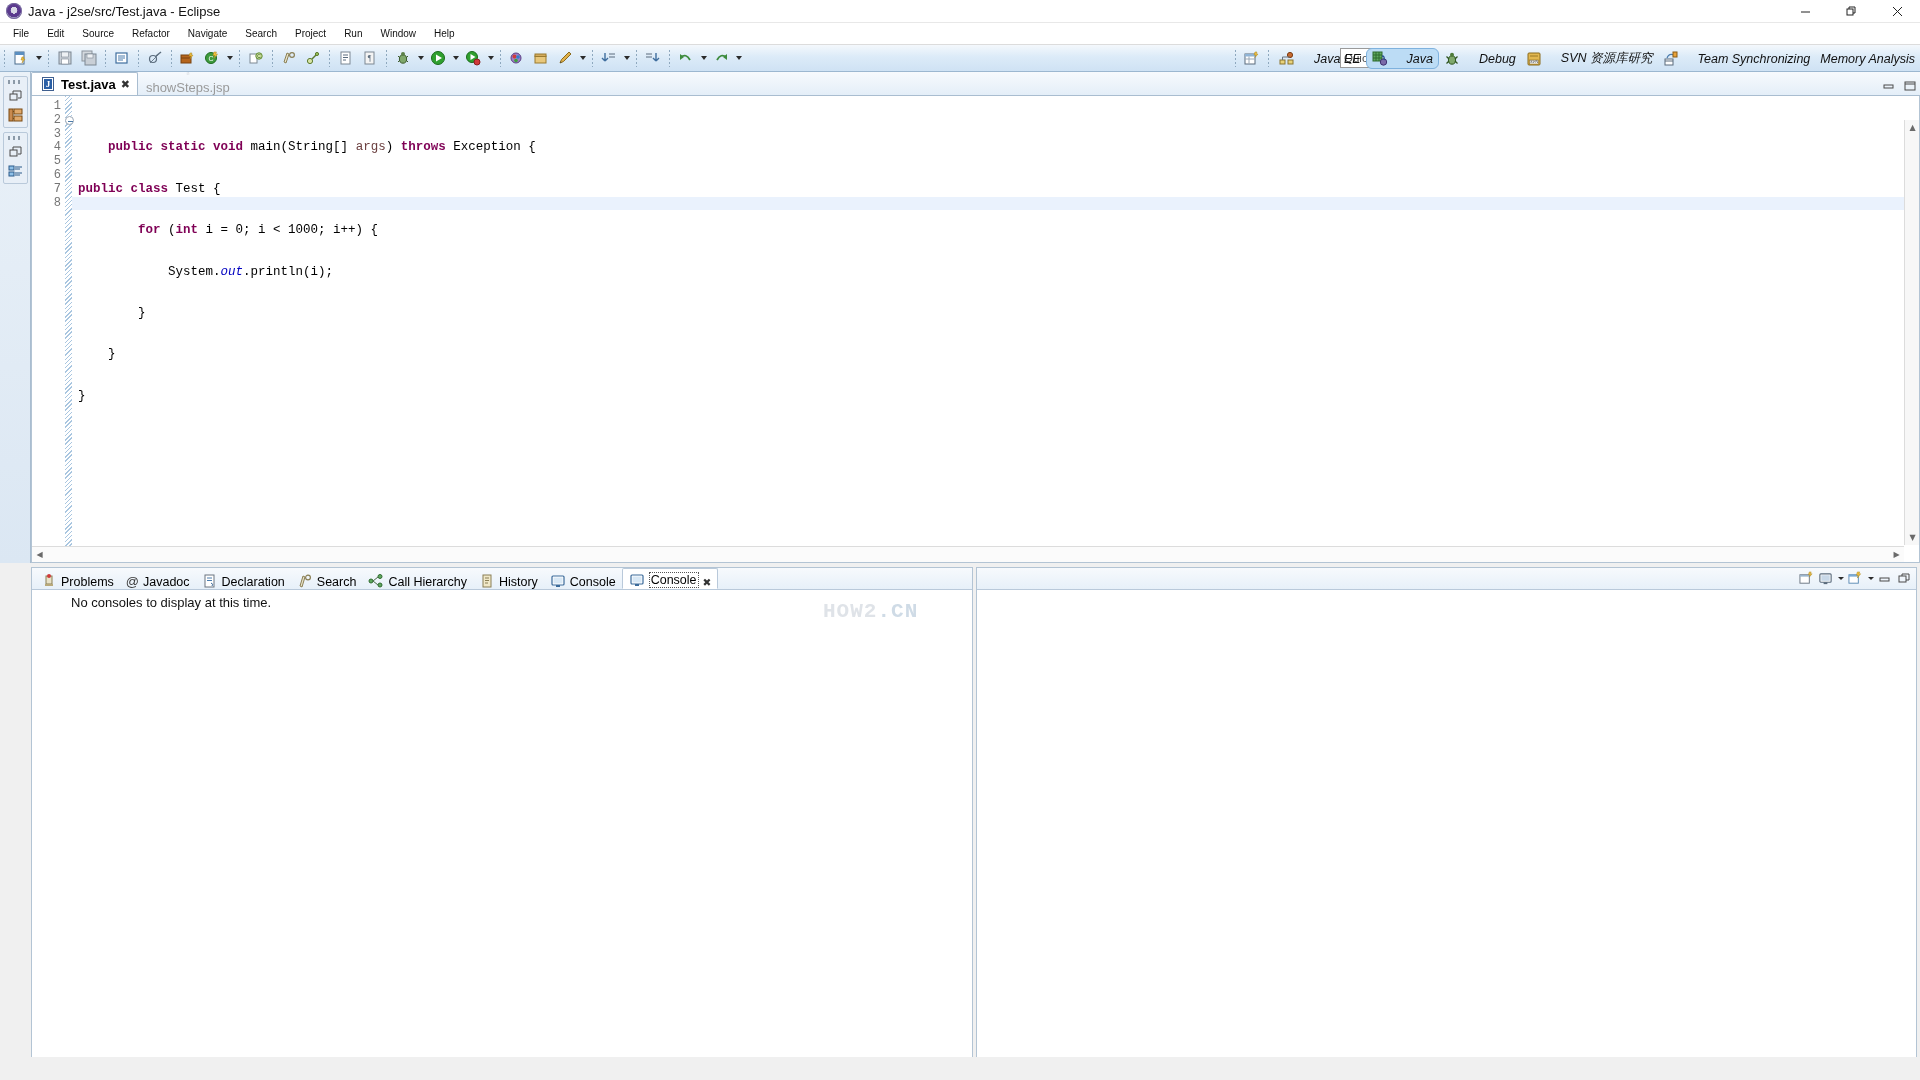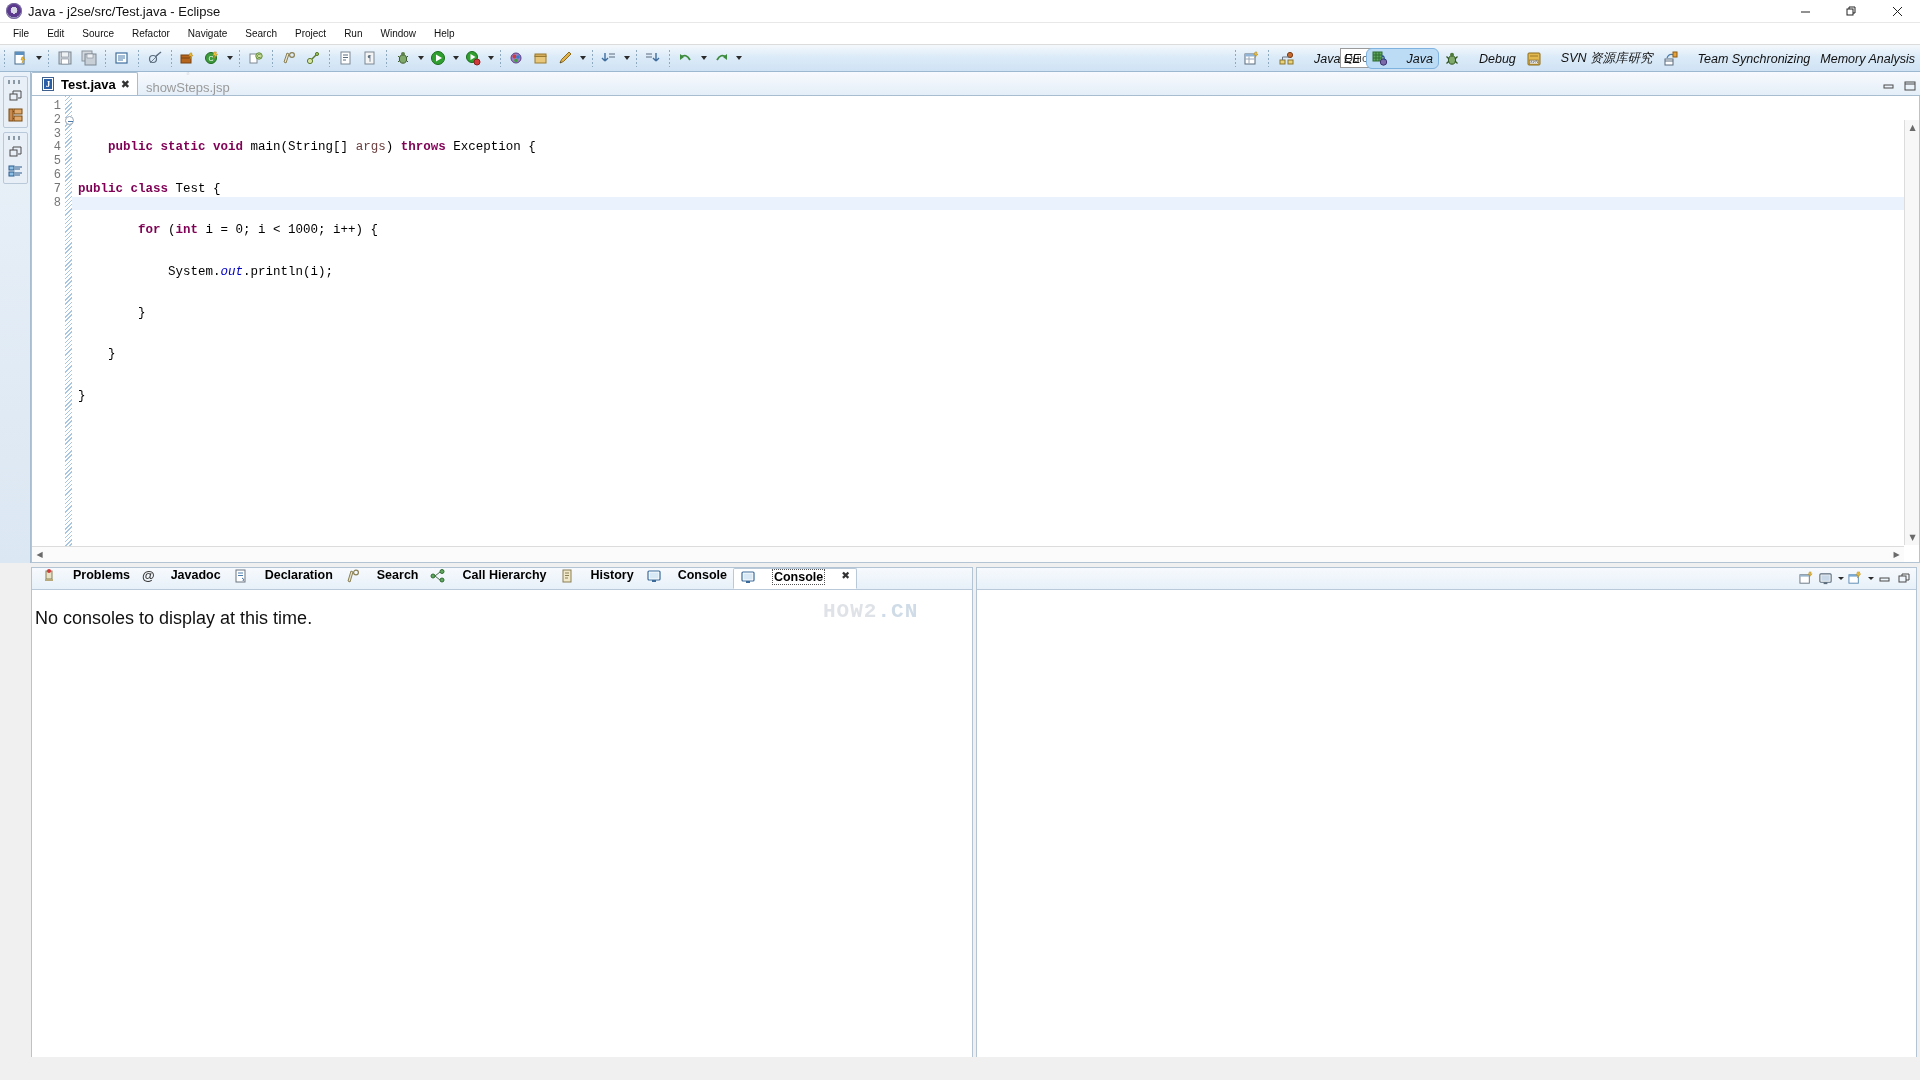--- a/index.html
+++ b/index.html
@@ -190,30 +190,30 @@
     position:absolute; left:945px; top:0; width:941px; height:504px;
     background:#fff; border:1px solid #b3c4d4;
   }
   .view-tabbar {
     height:22px; position:relative;
     background: linear-gradient(180deg,#f7fafd,#e7f0f9);
     border-bottom:1px solid #b9c9da;
     display:flex; align-items:flex-end; padding-left:3px;
   }
   .vtab {
-    height:21px; display:flex; align-items:flex-start; gap:16px;
-    padding:0 6px; font-size:12.5px; white-space:nowrap;font-weight:bold;
+    height:21px; display:flex; align-items:flex-end; gap:4px;
+    padding:0 6px; font-size:12.5px; white-space:nowrap;
   }
   .vtab.active {
     background:#ffffff; border:1px solid #b9c9da; border-bottom:1px solid #fff;
     border-radius:2px 2px 0 0;
   }
   .vtab .tab-focus { border:1px dotted #555; padding:0 1px; }
   .vtab .close-x { font-size:10.5px; color:#333; font-family:"DejaVu Sans", sans-serif;}
-  #console-msg { padding:18px 2px 0 3px; font-size:18px; color:#111; }
+  #console-msg { padding:5px 2px 0 3px; font-size:13px; color:#111;margin-left:36px; }
   #watermark {
     position:absolute; left:823px; top:528px;
     font-size:21px; font-weight:bold; letter-spacing:1px;
     color:#dfe3e8; font-family:Liberation Mono, monospace;
     pointer-events:none; user-select:none;
   }
   #watermark .cn { color:#cfdbe6; }
   #right-toolbar { position:absolute; right:3px; top:2px; display:flex; align-items:center; gap:2px; }
   .rt-btn { width:17px;height:17px;display:flex;align-items:center;justify-content:center; }
   .rt-arrow { width:9px;height:17px;display:flex;align-items:center;justify-content:center; }

